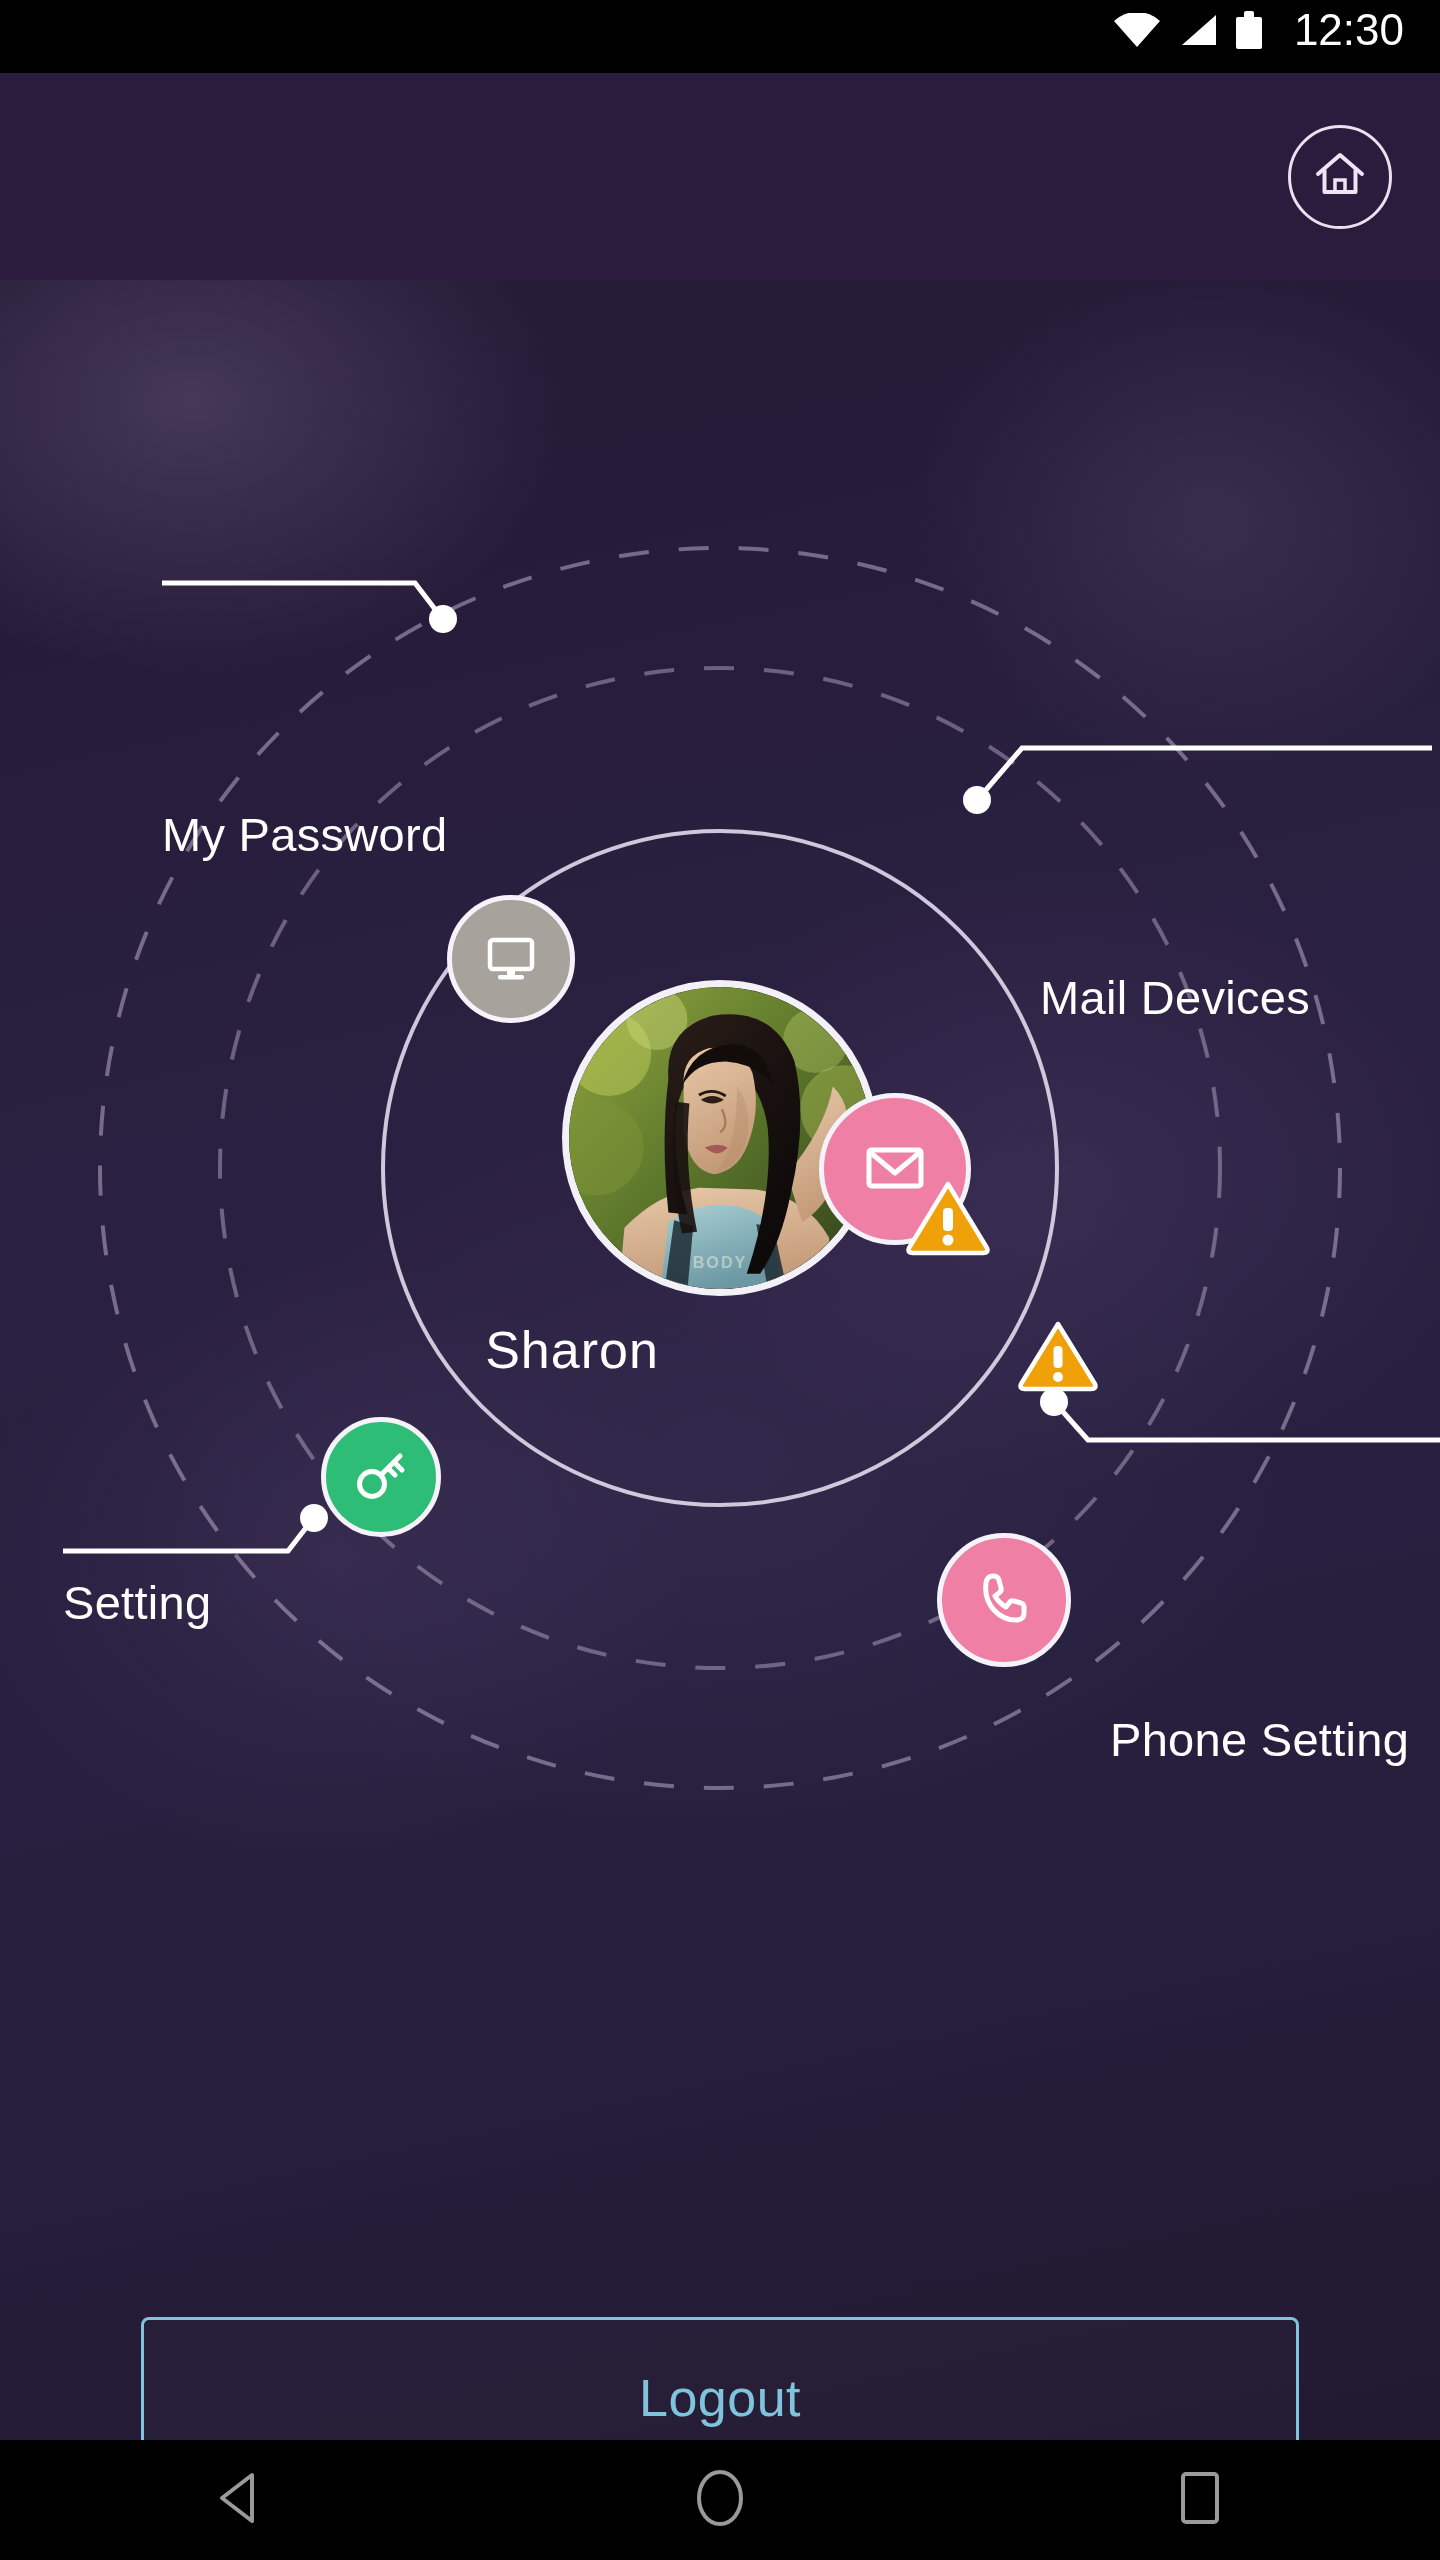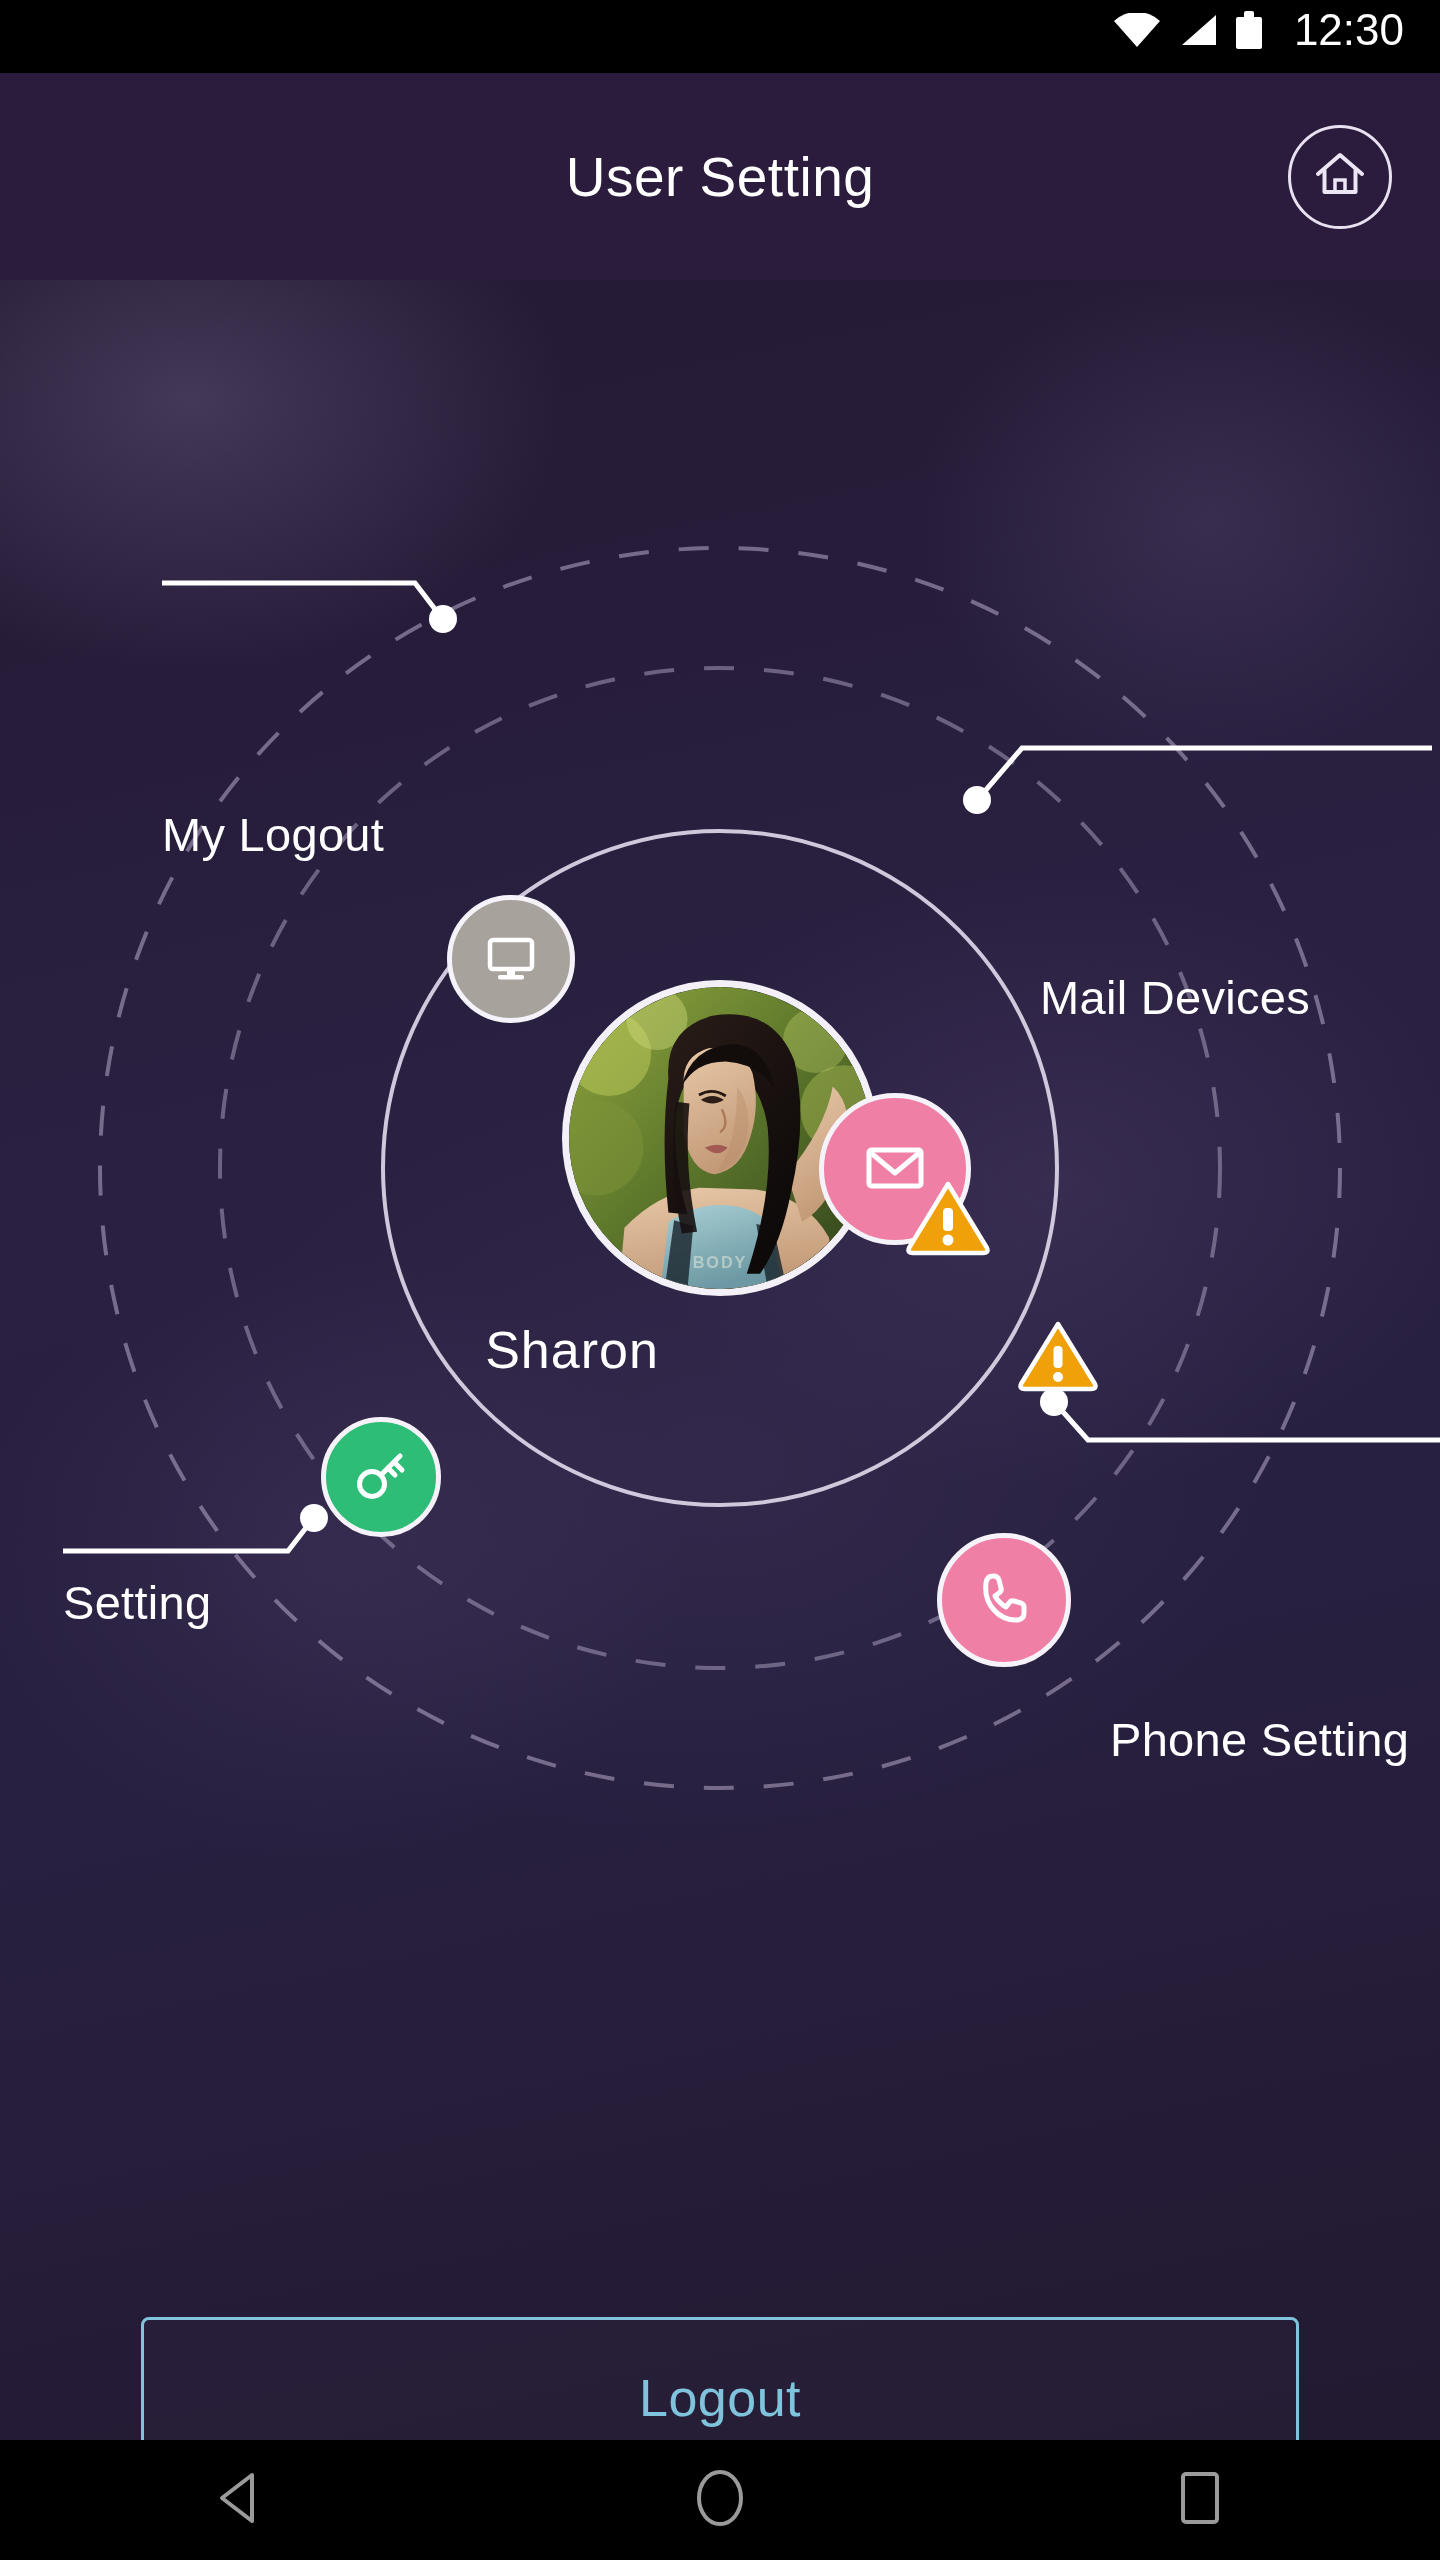--- a/index.html
+++ b/index.html
@@ -185,21 +185,20 @@
       </span>
       <span class="sb-batt">
         <span class="tip"></span>
           <span class="body"></span>
       </span>
       <span id="sb-time">12:30</span>
     </div>
   </div>
 
   <div id="header">
-    <span id="header-title">User Setting</span>
     <div id="home-button">
       <span>
         <svg width="56" height="56" viewBox="0 0 56 56">
           <path d="M6 27 L28 8 L50 27" fill="none" stroke="#ece6f4" stroke-width="4" stroke-linecap="round" stroke-linejoin="round"></path>
           <path d="M12.5 22.5 L12.5 45 L43.5 45 L43.5 22.5" fill="none" stroke="#ece6f4" stroke-width="4" stroke-linejoin="round"></path>
           <rect x="23" y="33" width="10" height="12" fill="none" stroke="#ece6f4" stroke-width="3.5"></rect>
         </svg>
       </span>
     </div>
   </div>
@@ -302,21 +301,21 @@
 
     <div class="node devices">
       <span>
         <svg width="62" height="62" viewBox="0 0 62 62">
           <rect x="10" y="14" width="42" height="29" rx="3" fill="none" stroke="#ffffff" stroke-width="4.5"></rect>
           <rect x="27" y="43" width="8" height="7" fill="#ffffff"></rect>
           <rect x="18" y="49" width="26" height="4.5" rx="2" fill="#ffffff"></rect>
         </svg>
       </span>
     </div>
-    <div id="lbl-devices" class="label-text">My Logout</div>
+    <div id="lbl-devices" class="label-text">My Password</div>
 
     <div class="node mail">
       <span>
         <svg width="76" height="76" viewBox="0 0 76 76">
           <rect x="12" y="21" width="52" height="36" rx="2.5" fill="none" stroke="#ffffff" stroke-width="5"></rect>
           <path d="M14 24 L38 44 L62 24" fill="none" stroke="#ffffff" stroke-width="5" stroke-linejoin="round"></path>
         </svg>
       </span>
     </div>
     <div class="warn-badge badge-mail">

